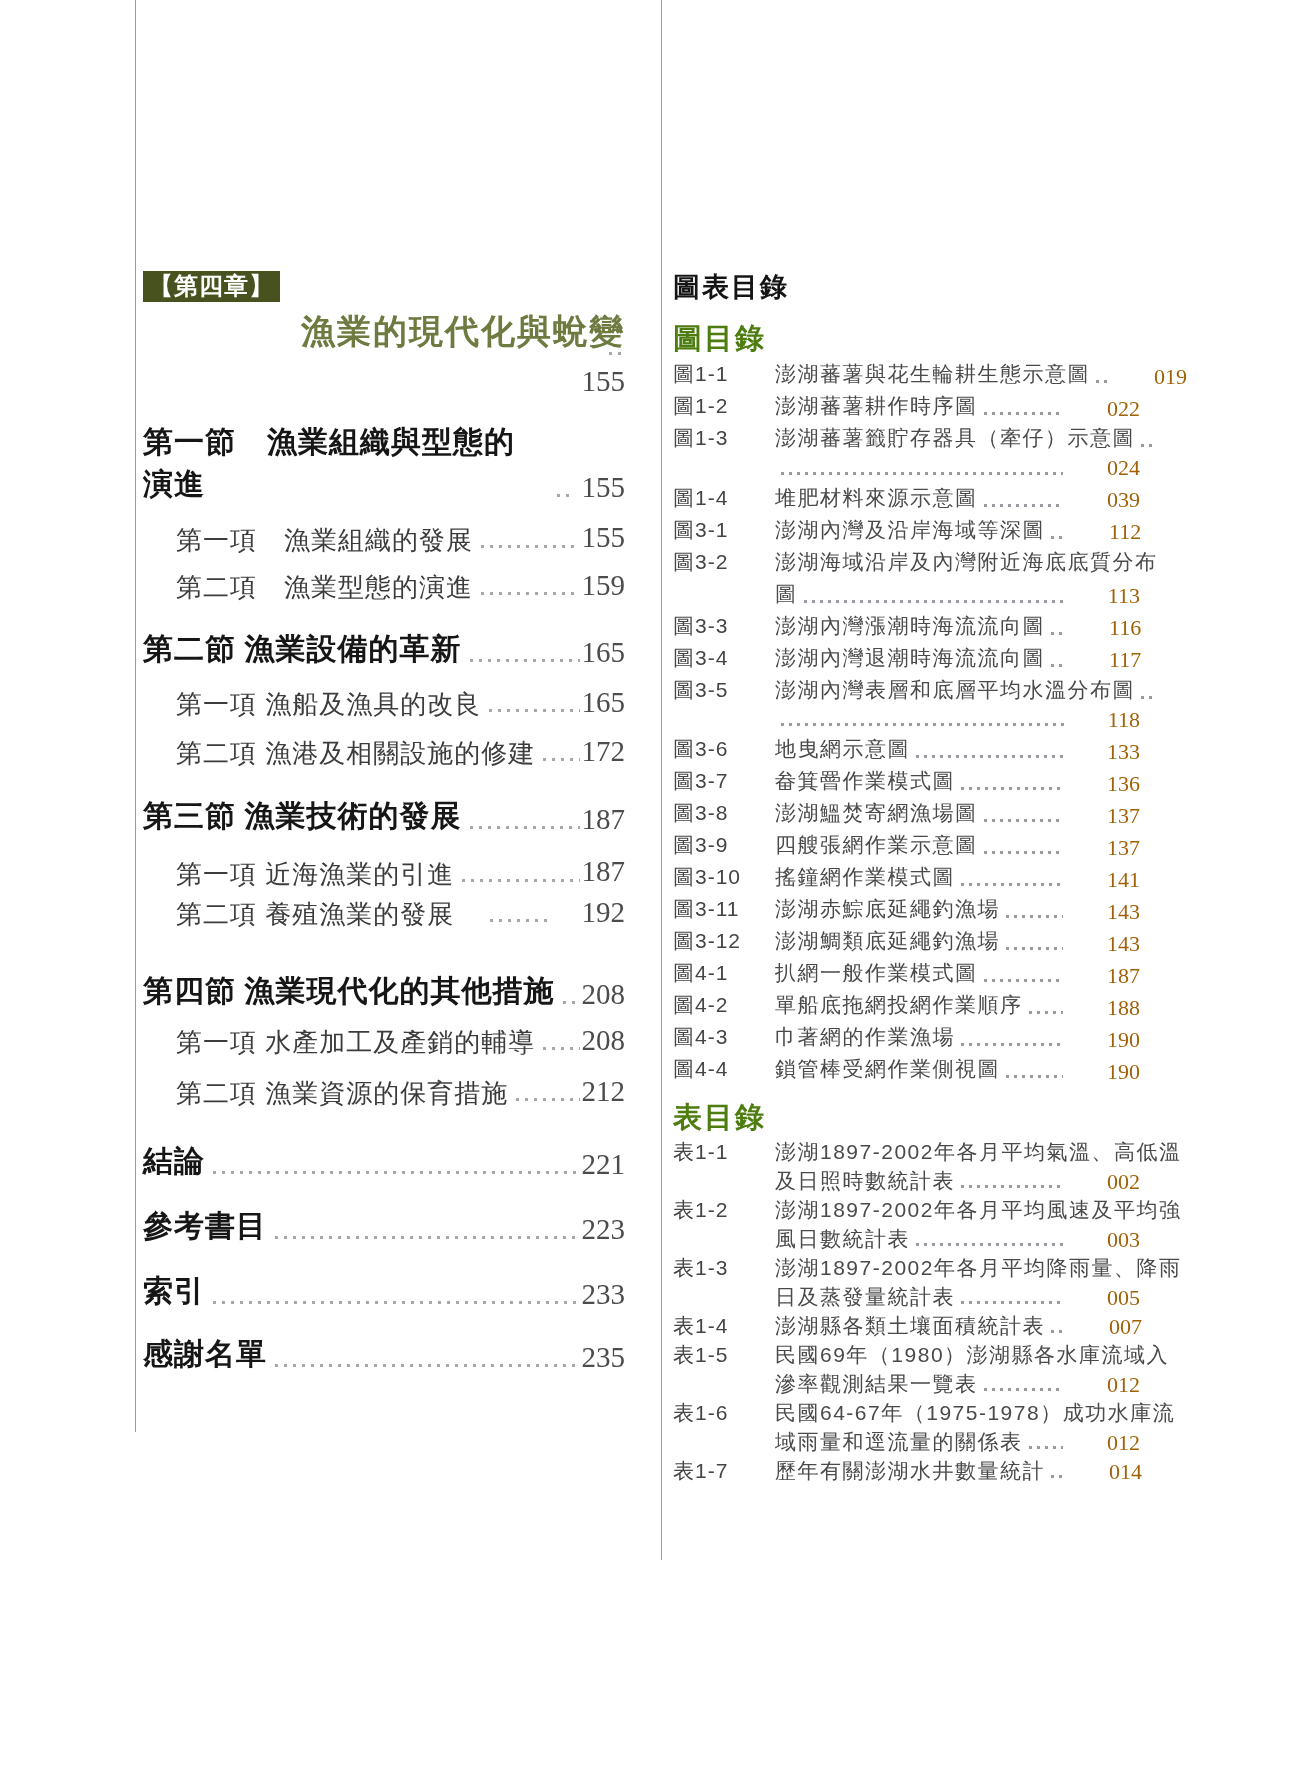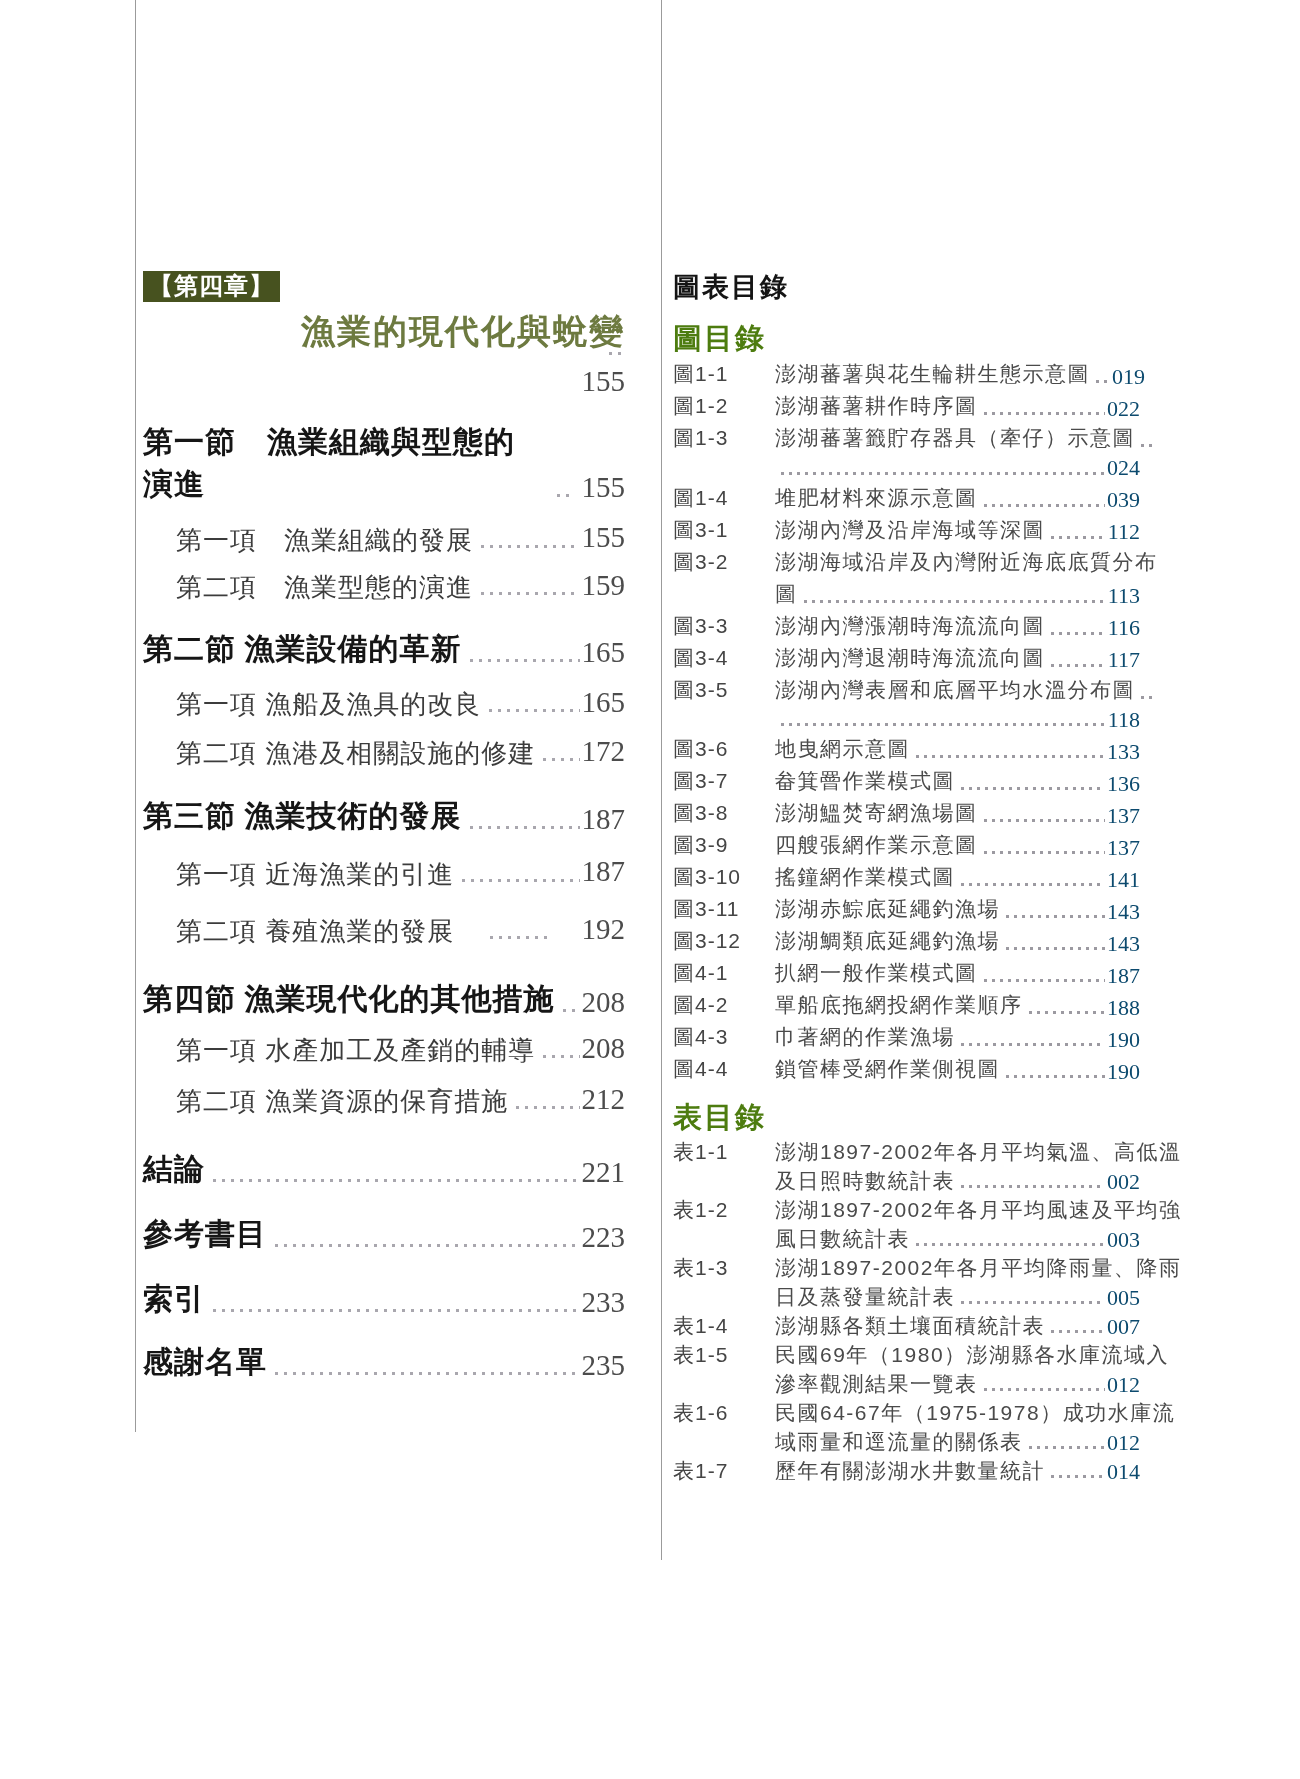--- a/index.html
+++ b/index.html
@@ -26,22 +26,22 @@
   .l-sec .l-label,.l-back .l-label{font-family:"Liberation Serif","DejaVu Serif",serif;
       font-weight:bold;font-size:30px;color:#161616;line-height:42px;letter-spacing:1px;}
   .l-item{margin-top:13px;padding-left:33px;}
   .l-item .l-label{font-size:26px;color:#3c3c3c;line-height:32px;letter-spacing:1px;}
   #left-entries > :nth-child(1){margin-top:22px;gap:9px;}
   #left-entries > :nth-child(2){margin-top:14px;}
   #left-entries > :nth-child(3){margin-top:11px;}
   #left-entries > :nth-child(5){margin-top:14px;}
   #left-entries > :nth-child(7){margin-top:26px;}
   #left-entries > :nth-child(8){margin-top:16px;}
-  #left-entries > :nth-child(9){margin-top:21px;gap:28px;}
-  #left-entries > :nth-child(10){margin-top:31px;}
+  #left-entries > :nth-child(9){margin-top:4px;gap:28px;}
+  #left-entries > :nth-child(10){margin-top:40px;}
   #left-entries > :nth-child(11){margin-top:10px;}
   #left-entries > :nth-child(12){margin-top:15px;}
   #left-entries > :nth-child(13){margin-top:31px;}
   #left-entries > :nth-child(14),#left-entries > :nth-child(15){margin-top:23px;}
   #left-entries > :nth-child(16){margin-top:21px;}
 
   
   .col-right{position:absolute;left:673px;top:0;width:467px;}
   .r-h1{margin:266px 0 0 0;font-family:Liberation Serif, serif;
         font-weight:bold;font-size:27px;line-height:42px;color:#141414;letter-spacing:2px;}
@@ -49,21 +49,21 @@
         color:#4d7c0f;letter-spacing:2px;}
   .r-h2.tables{margin-top:16px;}
   .r-list{margin-top:4px;}
   .r-row{display:flex;align-items:flex-start;gap:25px;}
   .r-no{flex:none;width:77px;font-size:21px;color:#454545;line-height:32px;letter-spacing:1px;}
   .r-body{flex:1 1 auto;min-width:0;}
   .r-line{display:flex;align-items:flex-end;line-height:32px;}
   .r-line .r-text{font-size:21px;color:#4a4a4a;letter-spacing:1.5px;white-space:nowrap;}
   .r-line .dots{margin:0 2px 7px 6px;
         background:repeating-linear-gradient(to right,#9c9aa1 0 3px,transparent 3px 8px);}
-  .r-line .pg{font-size:22px;color:#0c4a6e;}
+  .r-line .pg{font-size:22px;color:#a16207;margin-left:42px;}
   #table-entries .r-no,#table-entries .r-line{line-height:29px;}
 </style>
 </head>
 <body>
 
 <div class="page">
   <div class="rule rule-left"></div>
   <div class="rule rule-mid"></div>
 
   <div class="col-left">

